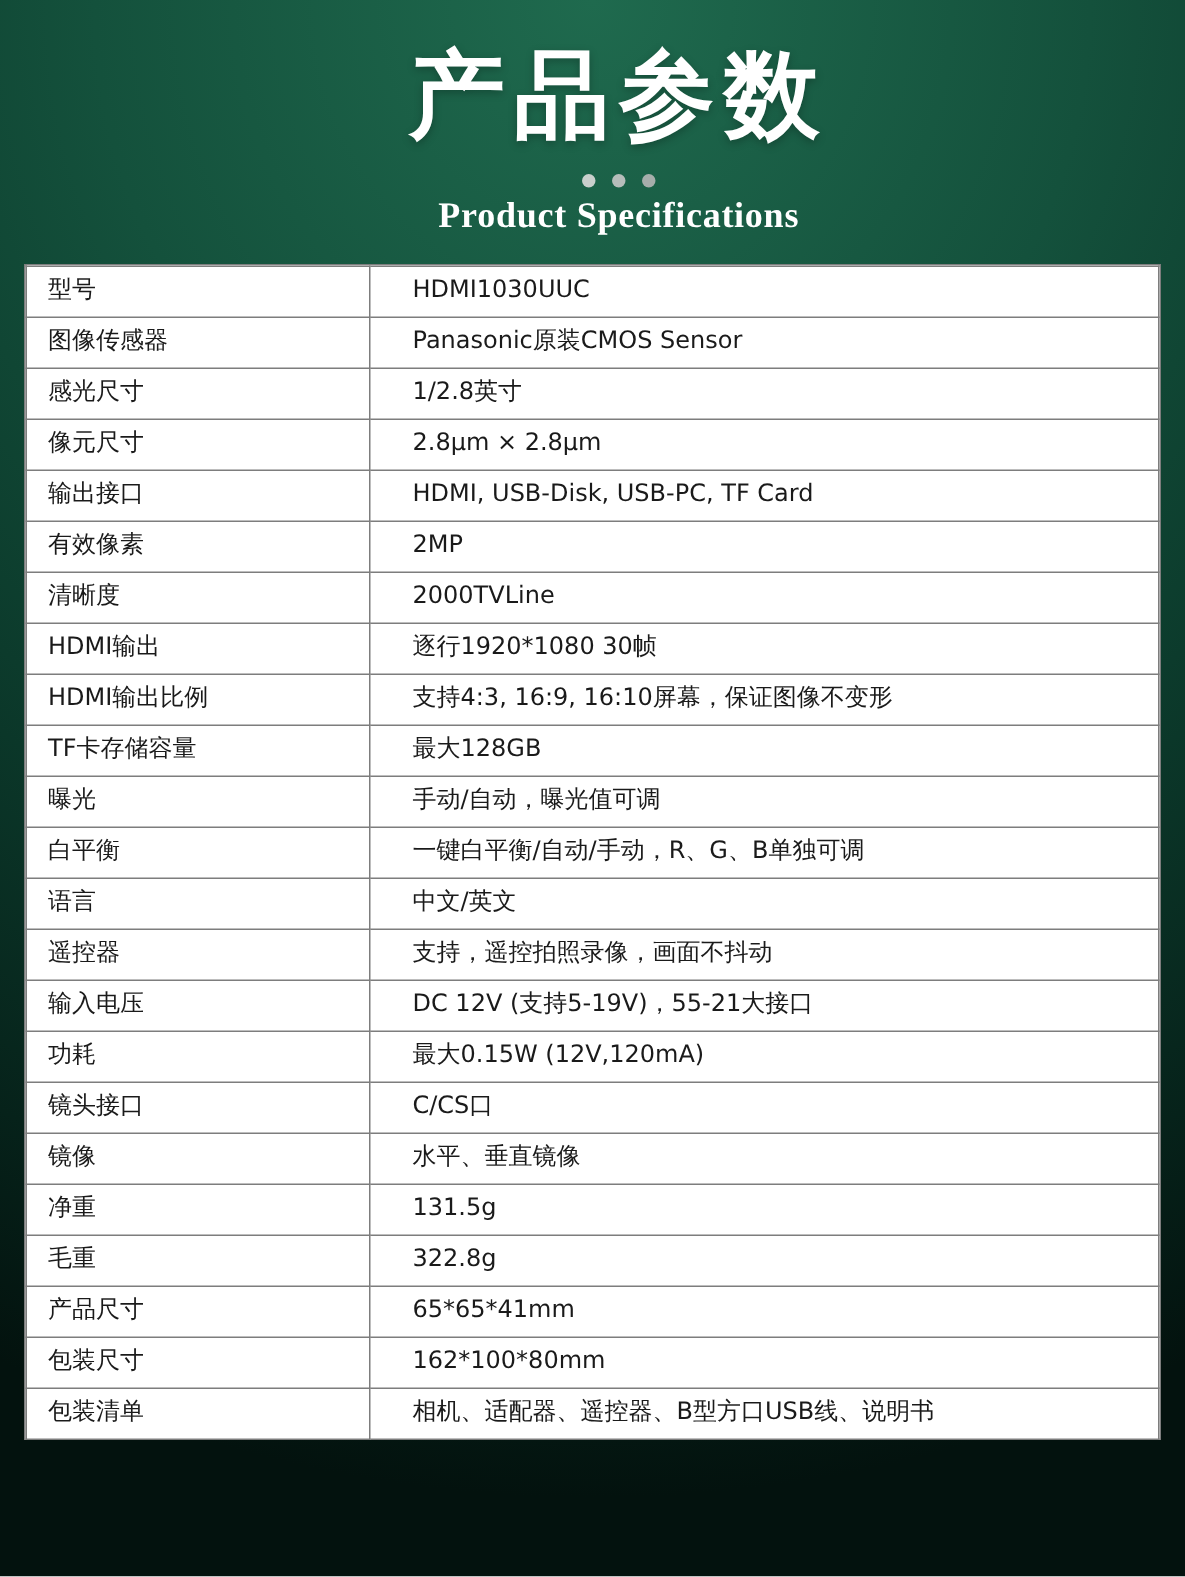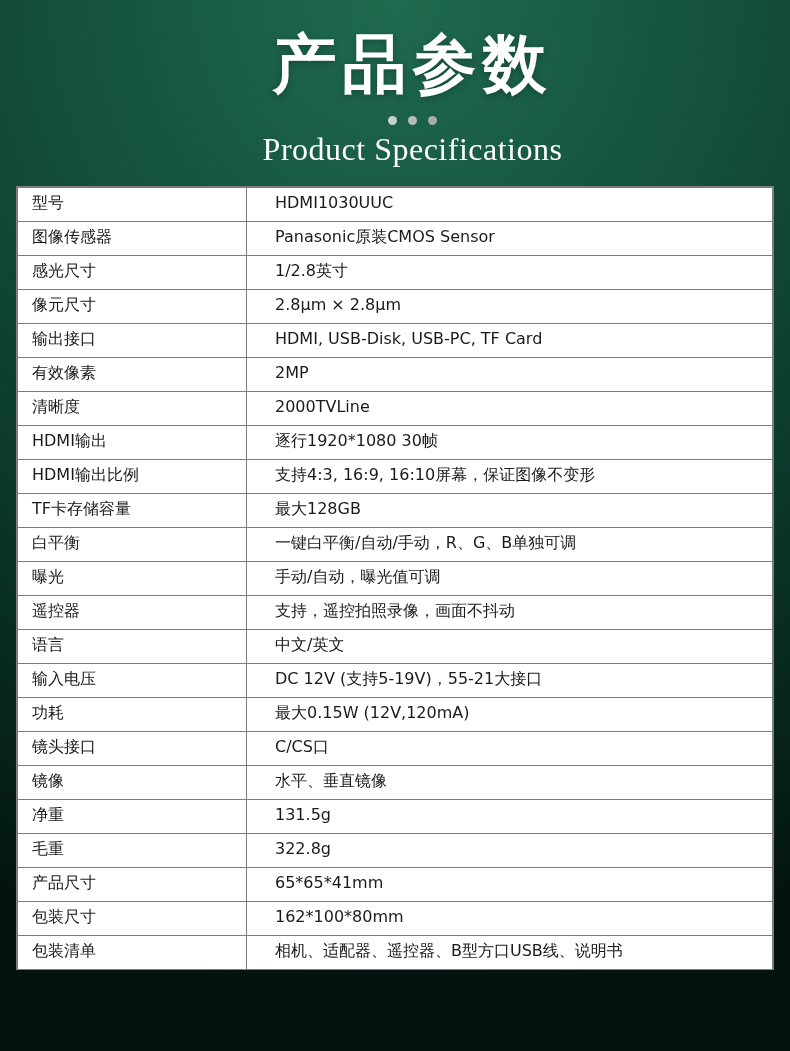--- a/index.html
+++ b/index.html
@@ -44,22 +44,22 @@
     width: 9px;
     height: 9px;
     border-radius: 50%;
     background: #c9cfcc;
     display: inline-block;
   }
   .dot.d2 { background: #b6bdba; }
   .dot.d3 { background: #a6aeab; }
   .title-en {
     font-family: "Liberation Serif", "DejaVu Serif", serif;
-    font-size: 32px;
-    font-weight: normal;
+    font-size: 24px;
+    font-weight: bold;
     color: #ffffff;
     letter-spacing: 0.5px;
     margin: 6px 0 0 0;
     text-align: center;
   }
   .table-wrap {
     margin: 18px auto 0 auto;
     width: 758px;
     background: #ffffff;
     border: 1px solid #7d7d7d;
@@ -145,34 +145,34 @@
         </tr>
         <tr>
           <td class="key">HDMI输出比例</td>
           <td class="val">支持4:3, 16:9, 16:10屏幕，保证图像不变形</td>
         </tr>
         <tr>
           <td class="key">TF卡存储容量</td>
           <td class="val">最大128GB</td>
         </tr>
         <tr>
+          <td class="key">曝光</td>
+          <td class="val">手动/自动，曝光值可调</td>
+        </tr>
+        <tr>
           <td class="key">白平衡</td>
           <td class="val">一键白平衡/自动/手动，R、G、B单独可调</td>
         </tr>
         <tr>
-          <td class="key">曝光</td>
-          <td class="val">手动/自动，曝光值可调</td>
+          <td class="key">语言</td>
+          <td class="val">中文/英文</td>
         </tr>
         <tr>
           <td class="key">遥控器</td>
           <td class="val">支持，遥控拍照录像，画面不抖动</td>
-        </tr>
-        <tr>
-          <td class="key">语言</td>
-          <td class="val">中文/英文</td>
         </tr>
         <tr>
           <td class="key">输入电压</td>
           <td class="val">DC 12V (支持5-19V)，55-21大接口</td>
         </tr>
         <tr>
           <td class="key">功耗</td>
           <td class="val">最大0.15W (12V,120mA)</td>
         </tr>
         <tr>

